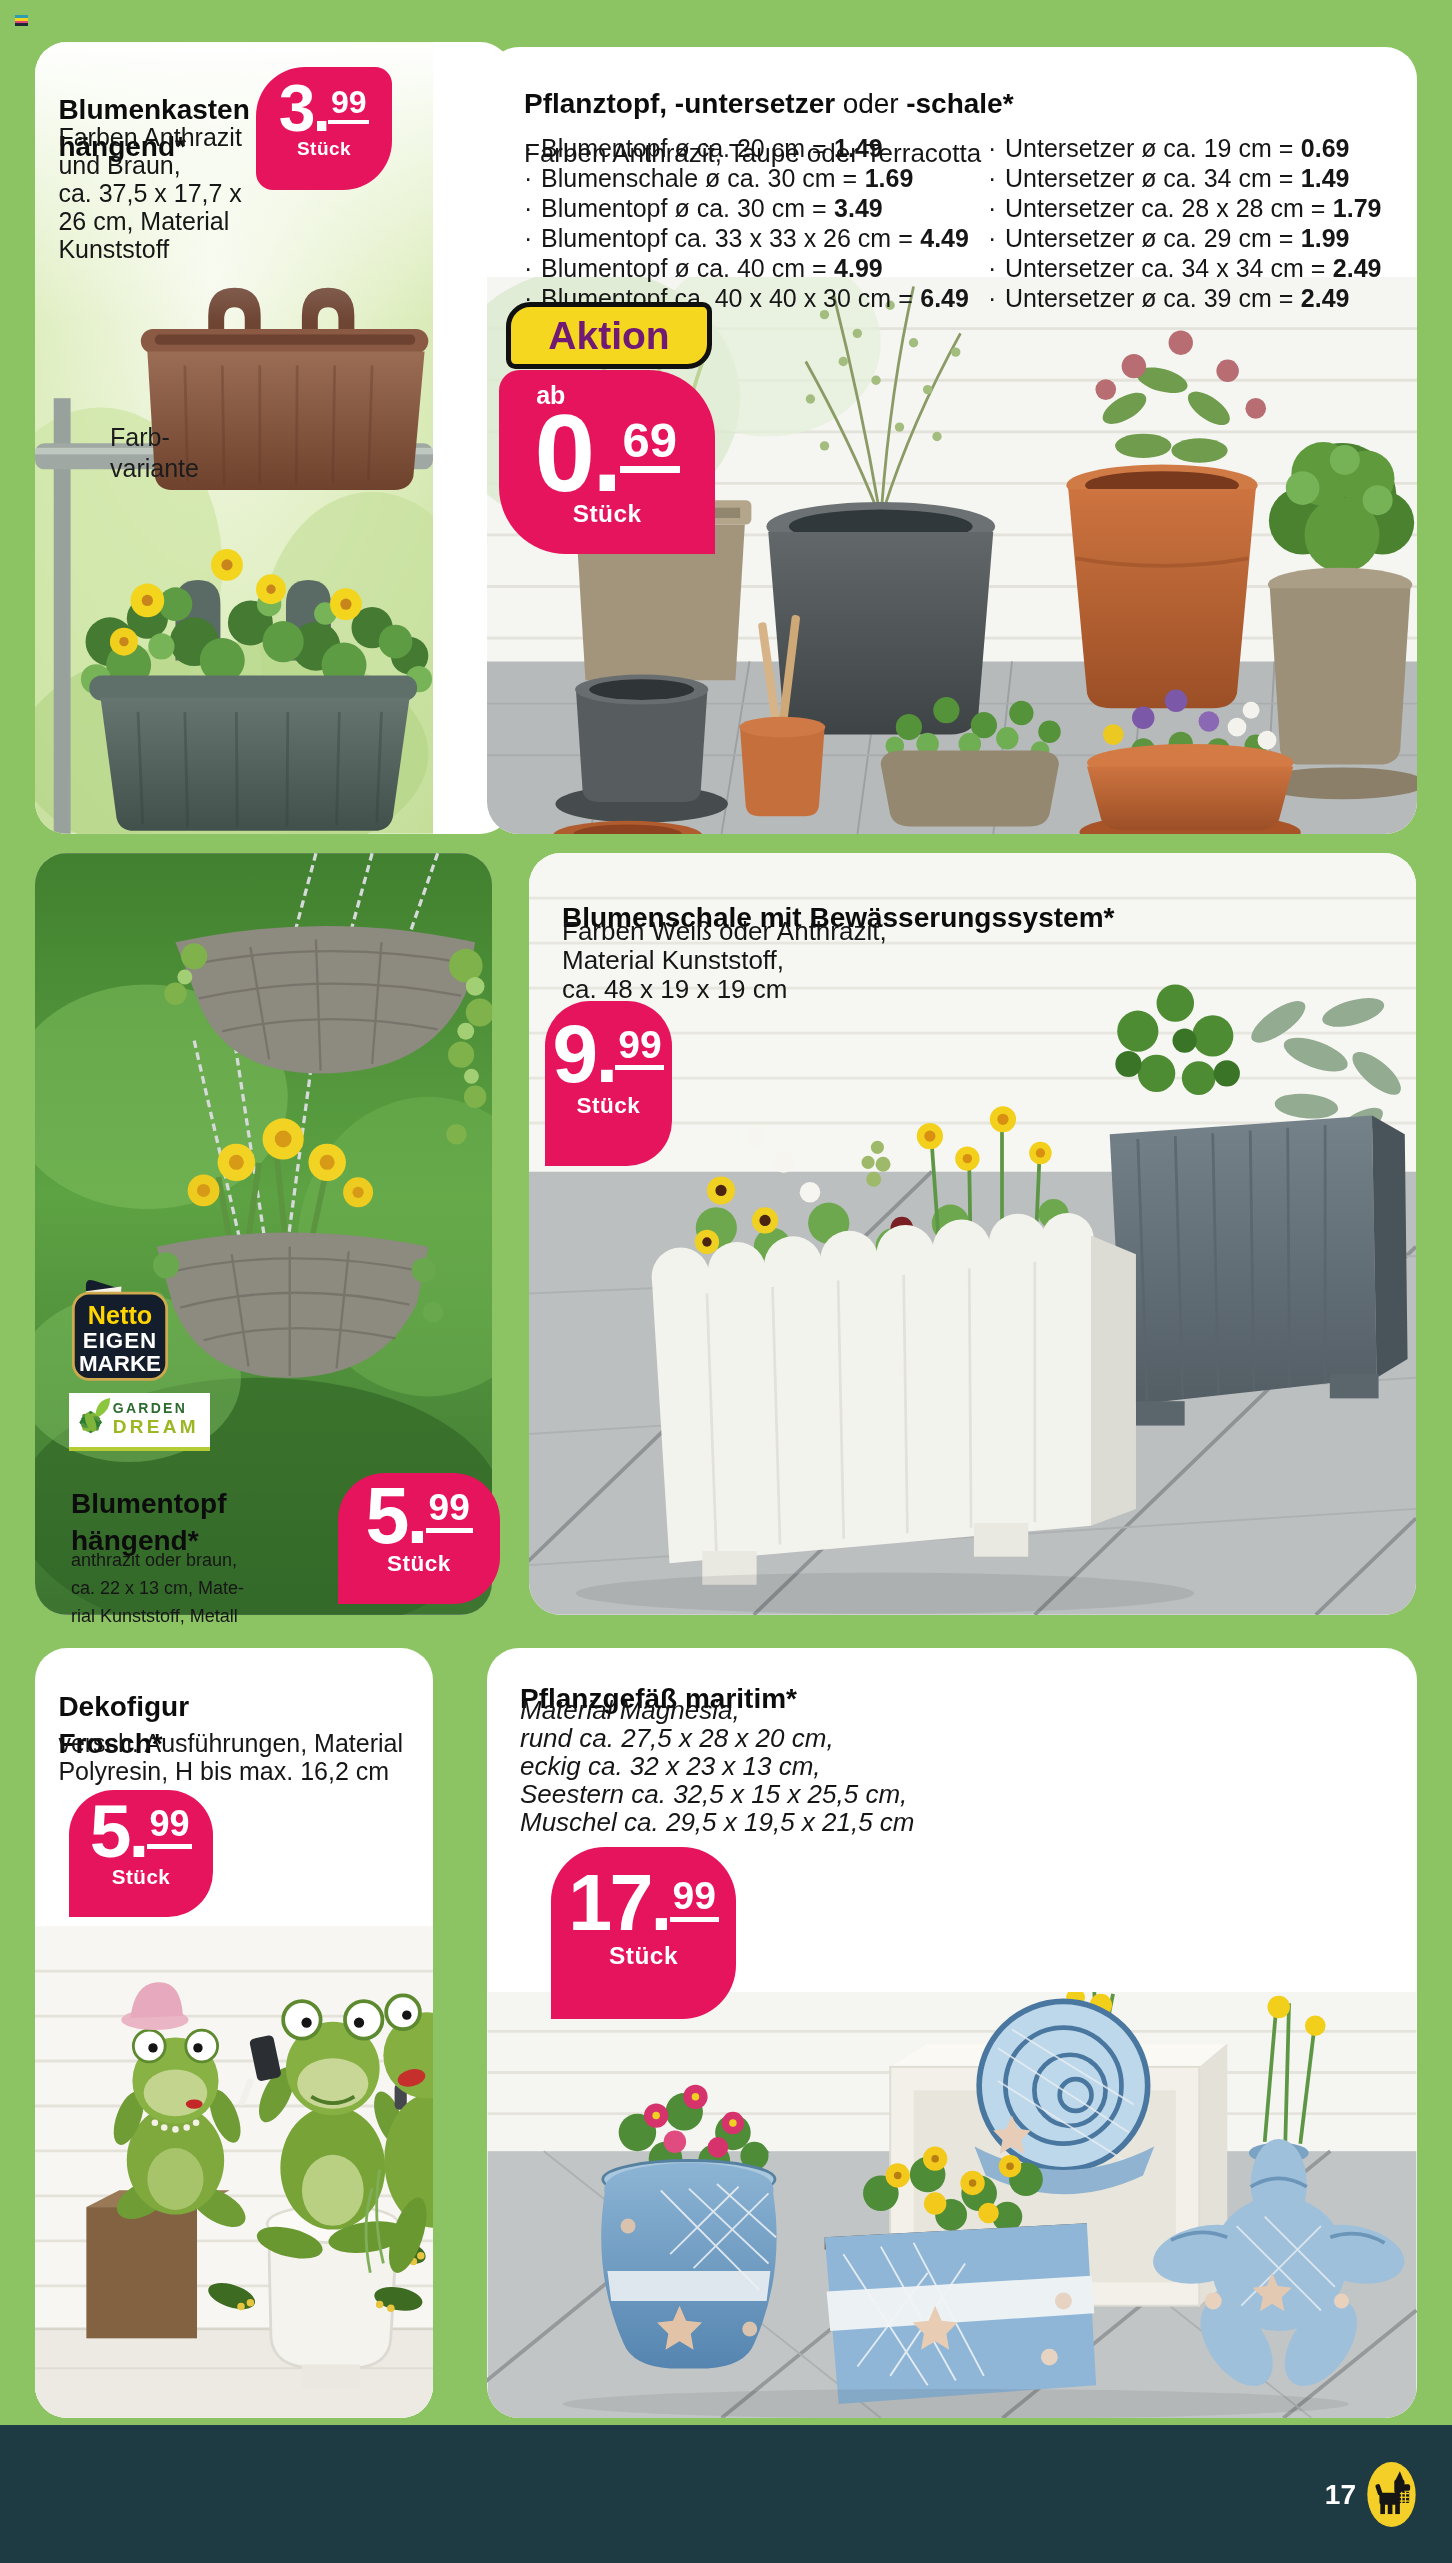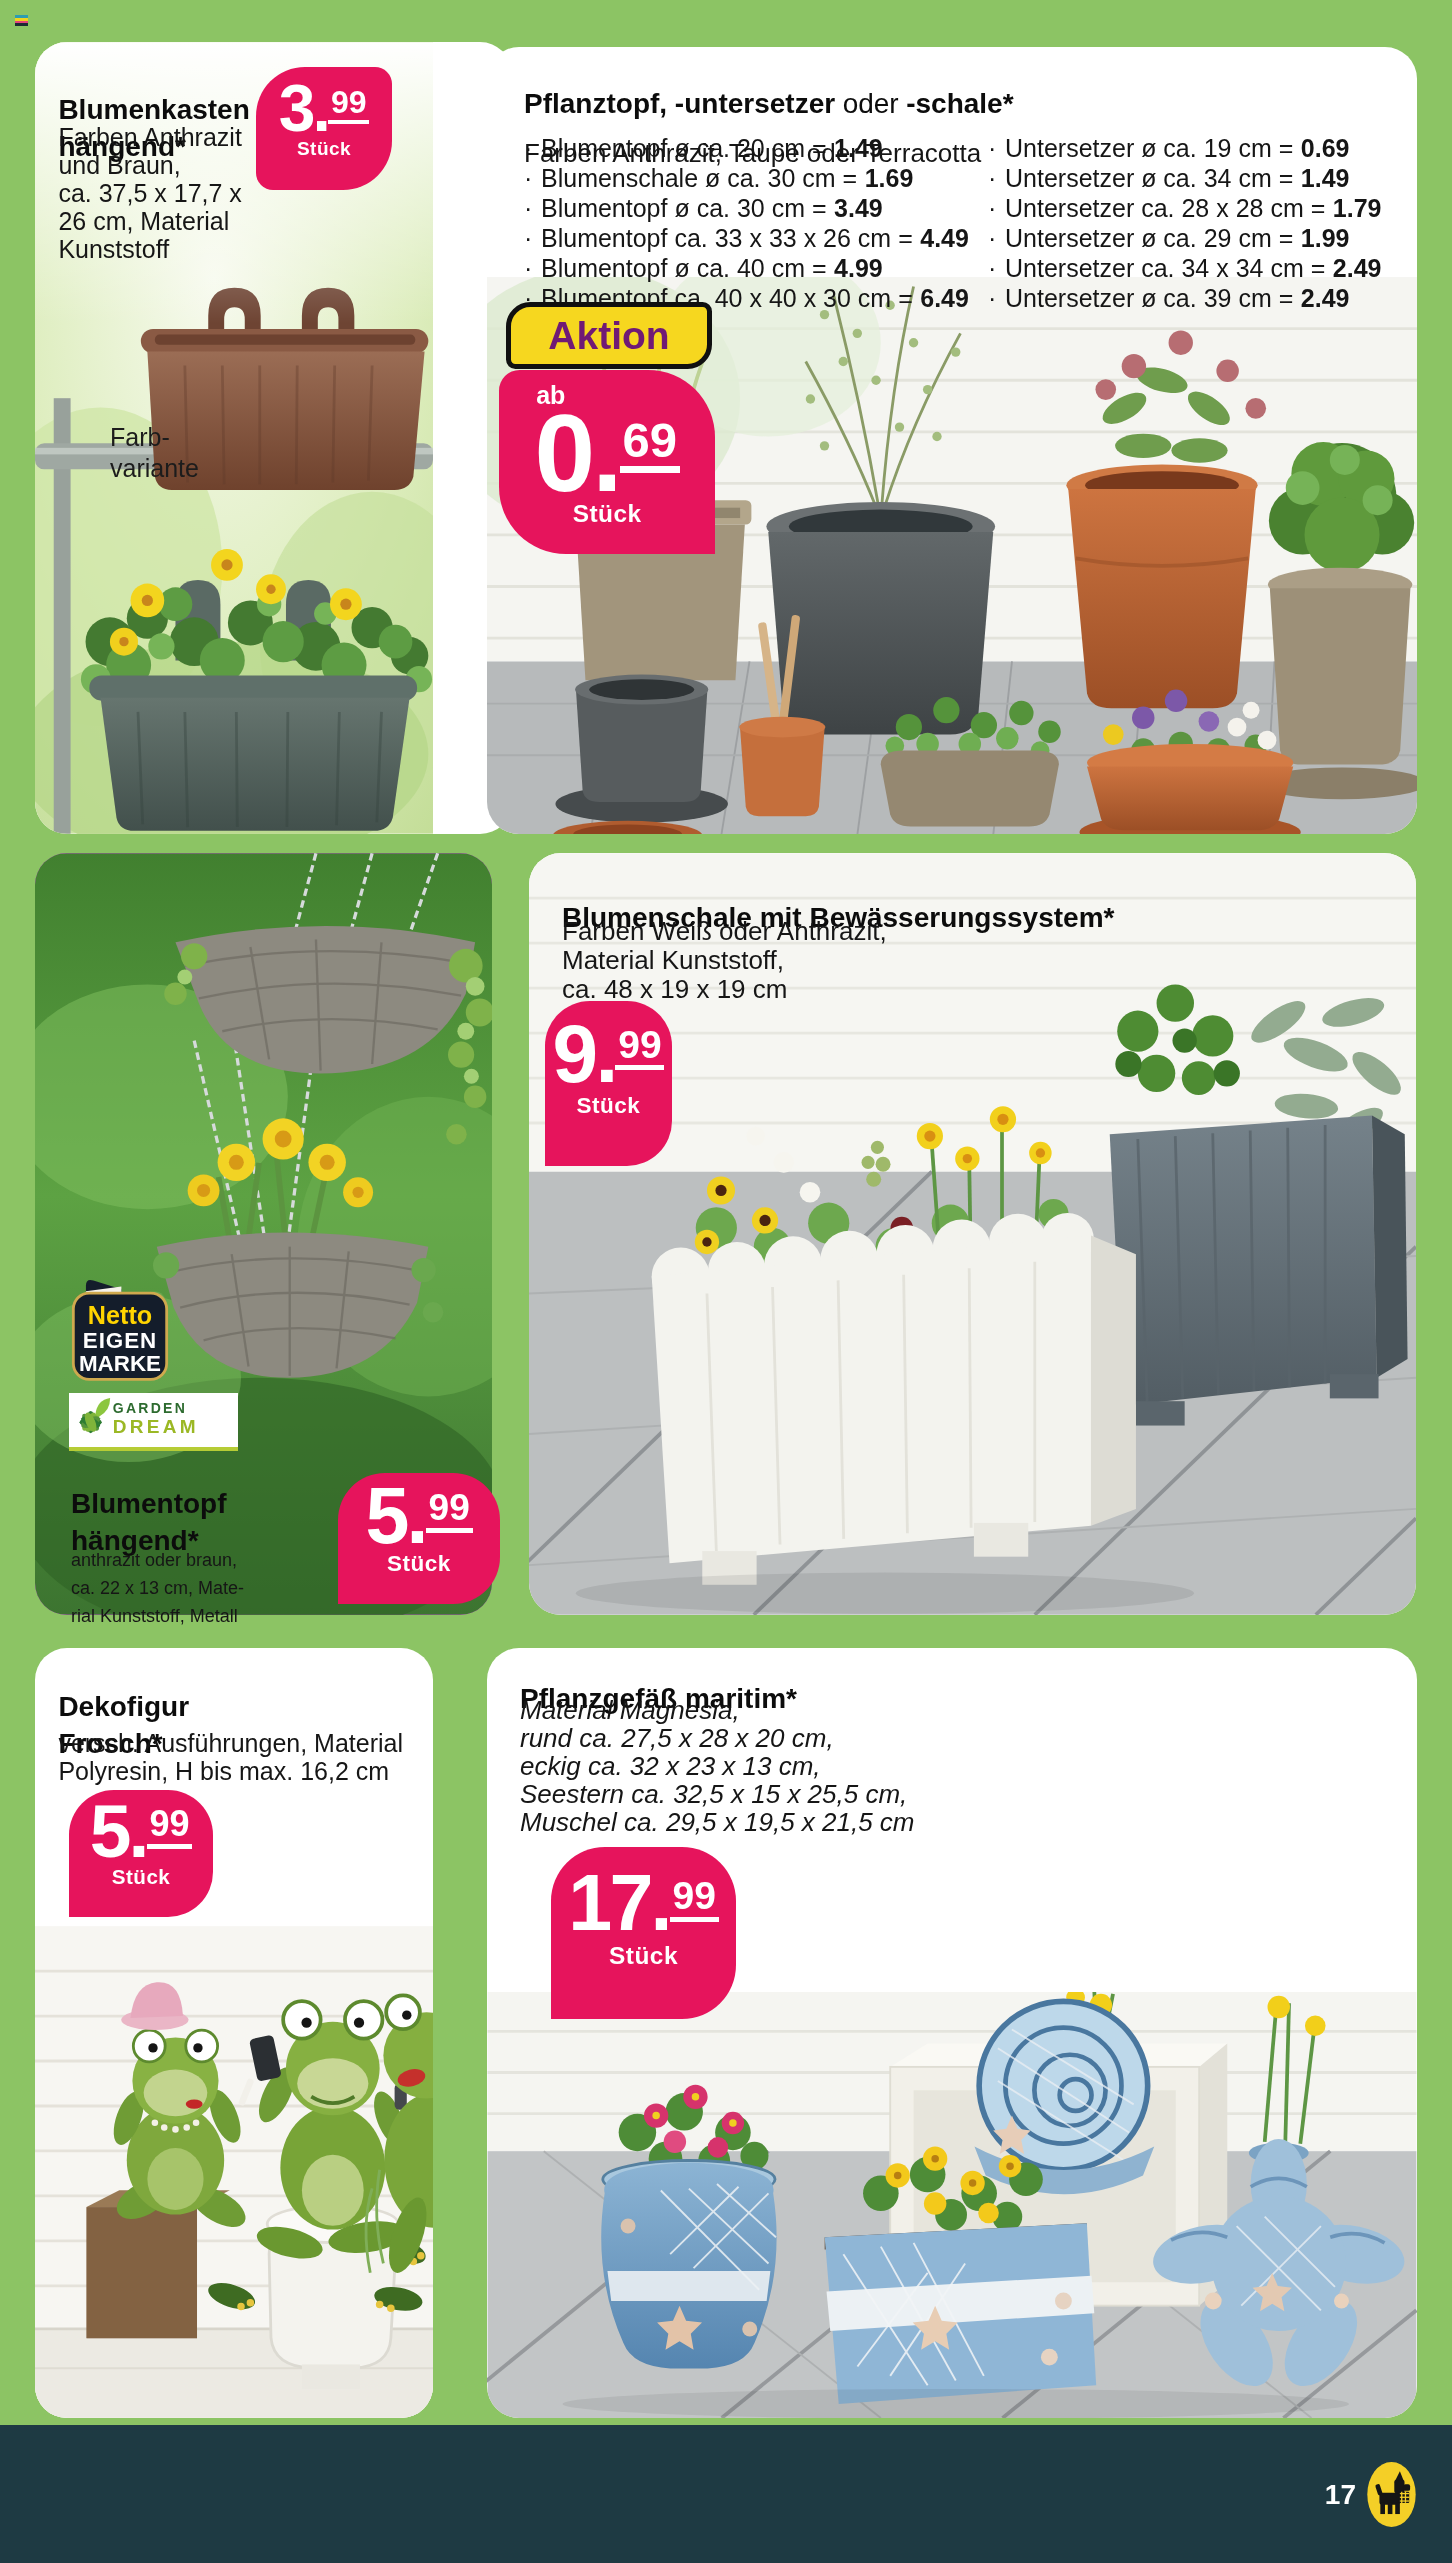--- a/index.html
+++ b/index.html
@@ -4,21 +4,21 @@
 <style>
   html,body{margin:0;padding:0;background:#6f9e4a;}
   .page{position:relative;width:1453px;height:2563px;background:#8cc464;overflow:hidden;
         font-family:"Liberation Sans",sans-serif;color:#111;}
   svg text{font-family:"Liberation Sans",sans-serif;}
 
   
   .panel{position:absolute;border-radius:32px;overflow:hidden;background:#fff;}
   .p-tl{left:35px;top:42px;width:477px;height:792px;}
   .p-tr{left:487px;top:47px;width:930px;height:787px;}
-  .p-ml{left:35px;top:853px;width:457px;height:762px;background:#d946ef;overflow:visible;border-radius:32px;}
+  .p-ml{left:35px;top:853px;width:457px;height:762px;background:#a3a3a3;overflow:visible;border-radius:32px;}
   .p-ml .clip{position:absolute;inset:0;border-radius:32px;overflow:hidden;}
   .p-mr{left:529px;top:853px;width:887px;height:762px;}
   .p-bl{left:35px;top:1648px;width:398px;height:770px;}
   .p-br{left:487px;top:1648px;width:930px;height:770px;}
   .scene{position:absolute;left:0;top:0;right:0;}
 
   
   .title{position:absolute;font-weight:bold;font-size:28px;line-height:37px;color:#0c0c0c;z-index:5;}
   .body-txt{position:absolute;font-size:25px;line-height:28px;color:#161616;z-index:5;}
   .list{position:absolute;z-index:5;font-size:25px;line-height:30px;color:#161616;}
@@ -55,21 +55,21 @@
   #b1799{left:64px;top:199px;width:185px;height:172px;border-radius:54px 54px 54px 0;padding-top:24.4px;}
   #b1799 .euros{font-size:79px;} #b1799 .cents{font-size:39px;} #b1799 .unit{font-size:24.4px;margin-top:5.6px;}
 
   .aktion{position:absolute;left:19px;top:255px;width:206px;height:67px;z-index:8;
           background:#f6d71f;border:5.6px solid #101010;border-radius:24.4px 9.4px 24.4px 9.4px;
           display:flex;align-items:center;justify-content:center;
           font-size:39px;font-weight:bold;color:#701a75;box-sizing:border-box;}
 
   
   .netto-logo{position:absolute;left:36px;top:424px;width:98px;height:105px;z-index:6;}
-  .garden-logo{position:absolute;left:34px;top:540px;width:169px;height:58px;z-index:6;background:#fff;
+  .garden-logo{position:absolute;left:34px;top:540px;width:141px;height:58px;z-index:6;background:#fff;
                display:flex;align-items:center;gap:1px;padding:2.8px 7.5px 5.6px 3.7px;box-sizing:border-box;
                border-bottom:4.7px solid #b6cc35;}
   .garden-txt{display:flex;flex-direction:column;line-height:1;}
   .garden-txt .g1{font-size:14px;font-weight:bold;letter-spacing:2.3px;color:#2d6b2f;}
   .garden-txt .g2{font-size:19px;font-weight:bold;letter-spacing:3.3px;color:#9bb824;margin-top:1.9px;}
 
   .variant{position:absolute;left:75px;top:380px;font-size:25px;line-height:31px;color:#1c1c1c;z-index:5;}
 
   
   .footer{position:absolute;left:0;top:2425px;width:1453px;height:138px;background:#1e3a43;z-index:9;}

